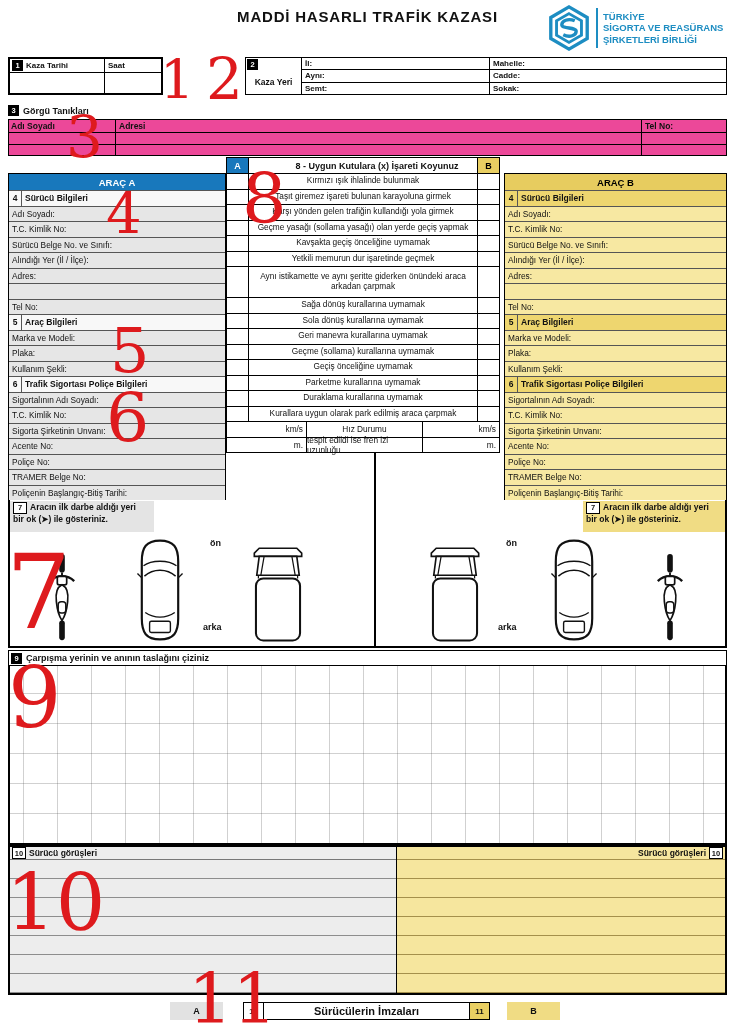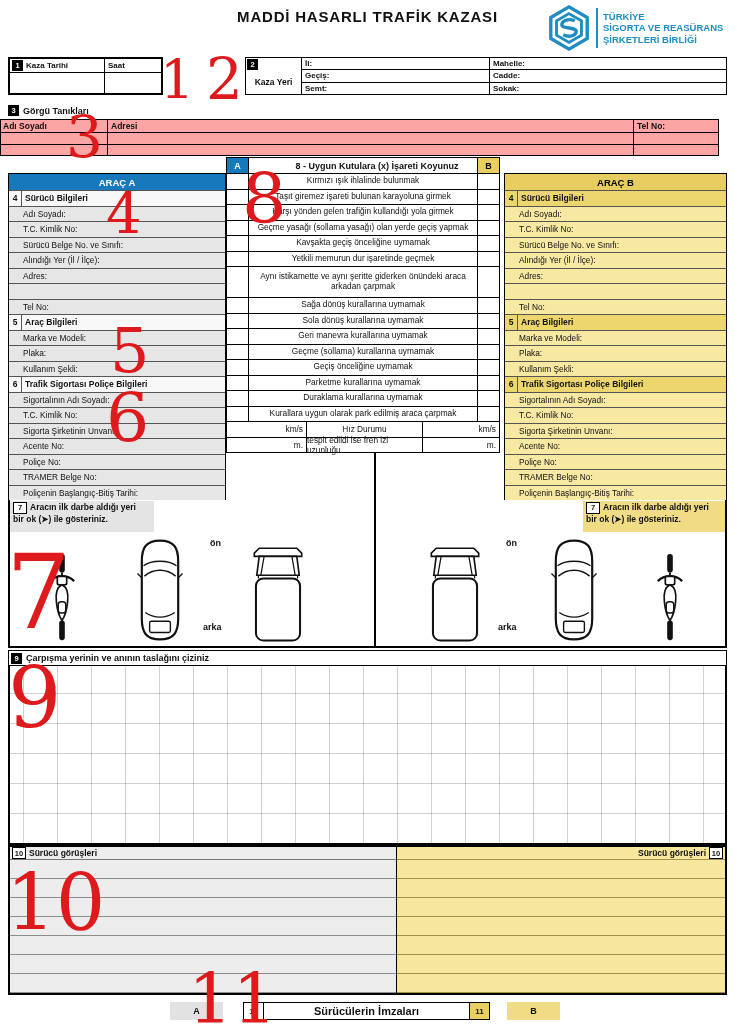--- a/index.html
+++ b/index.html
@@ -32,21 +32,21 @@
   #sec2 { position:absolute; left:245px; top:57px; width:482px; height:38px; border:1.5px solid #000; display:flex; background:#fff; }
   #sec2 .labcol { position:relative; width:56px; border-right:1px solid #000; display:flex; align-items:flex-end; justify-content:center; padding-bottom:7px; font-weight:bold; font-size:8.5px; }
   #sec2 .labcol .nbadge { position:absolute; left:1px; top:1px; }
   #sec2 .grid { flex:1; display:flex; flex-direction:column; }
   #sec2 .row { flex:1; display:flex; border-top:1px solid #000; }
   #sec2 .row:first-child { border-top:none; }
   #sec2 .cl { width:188px; border-right:1px solid #000; font-weight:bold; font-size:8px; padding-left:3px; display:flex; align-items:center; }
   #sec2 .cr { flex:1; font-weight:bold; font-size:8px; padding-left:3px; display:flex; align-items:center; }
   
   #sec3-header { position:absolute; left:8px; top:105px; display:flex; align-items:center; gap:4px; font-weight:bold; font-size:9px; }
-  #sec3-table { position:absolute; left:0; top:119px; width:719px; height:37px; border:1.5px solid #000; display:flex; flex-direction:column; background:#fca5a5; }
+  #sec3-table { position:absolute; left:8px; top:119px; width:719px; height:37px; border:1.5px solid #000; display:flex; flex-direction:column; background:#ec4899; }
   #sec3-table .hrow { display:flex; height:13px; border-bottom:1px solid #000; font-weight:bold; font-size:8.5px; }
   #sec3-table .drow { display:flex; flex:1; border-bottom:1px solid #000; }
   #sec3-table .drow:last-child { border-bottom:none; }
   #sec3-table .c1 { width:107px; border-right:1px solid #000; padding-left:2px; display:flex; align-items:center; }
   #sec3-table .c2 { flex:1; border-right:1px solid #000; padding-left:3px; display:flex; align-items:center; }
   #sec3-table .c3 { width:84px; padding-left:3px; display:flex; align-items:center; }
   
   #middle { position:absolute; left:226px; top:157px; width:274px; border:1.5px solid #000; background:#fff; }
   .mrow { display:flex; border-top:1px solid #000; height:15.5px; }
   .mrow:first-child { border-top:none; }
@@ -64,21 +64,21 @@
   
   .vtable { position:absolute; top:173px; border:1.5px solid #000; background:#eab308; }
   #vtable-a { left:8px; width:218px; }
   #vtable-b { left:504px; width:223px; }
   .vt-main { height:16px; display:flex; align-items:center; justify-content:center; font-weight:bold; font-size:9.5px; }
   #vtable-a .vt-main { background:#1878bc; color:#fff; }
   #vtable-b .vt-main { background:#e7cc5f; color:#000; }
   .vrow { height:15.5px; border-top:1px solid #555; display:flex; align-items:center; font-size:8.3px; }
   .vrow.sec-head { font-weight:bold; background:#f8f8f8; font-size:8.5px; }
   #vtable-b .vrow.sec-head { background:#eed66f; }
-  .vrow.field { background:#e6e6e6; padding-left:14px; }
+  .vrow.field { background:#e6e6e6; padding-left:3px; }
   #vtable-b .vrow.field { background:#f7e8a2; }
   .sec-head .num { width:13px; align-self:stretch; display:flex; align-items:center; justify-content:center; border-right:1px solid #555; }
   .sec-head .stitle { padding-left:3px; }
   
   #diagram { position:absolute; left:8px; top:500px; width:719px; height:148px;
     border-left:2px solid #000; border-right:2px solid #000; border-bottom:2px solid #000; background:#fff; }
   #diag-divider { position:absolute; left:374px; top:452px; width:2px; height:196px; background:#000; }
   .impact { position:absolute; top:501px; height:31px; font-weight:bold; font-size:8.5px; line-height:1.35; padding:1px 3px; }
   #impact-a { left:10px; width:144px; background:#e4e4e4; }
   #impact-b { left:583px; width:142px; background:#f0dc84; }
@@ -157,21 +157,21 @@
     <div class="labcol">
       <span class="nbadge">2</span>
       <span>Kaza Yeri</span>
     </div>
     <div class="grid" id="sec2-grid">
         <div class="row">
           <div class="cl">İl:</div>
           <div class="cr">Mahelle:</div>
         </div>
         <div class="row">
-          <div class="cl">Geçiş:</div>
+          <div class="cl">Aynı:</div>
           <div class="cr">Cadde:</div>
         </div>
         <div class="row">
           <div class="cl">Semt:</div>
           <div class="cr">Sokak:</div>
         </div>
       </div>
   </div>
 
   <div id="sec3-header">

